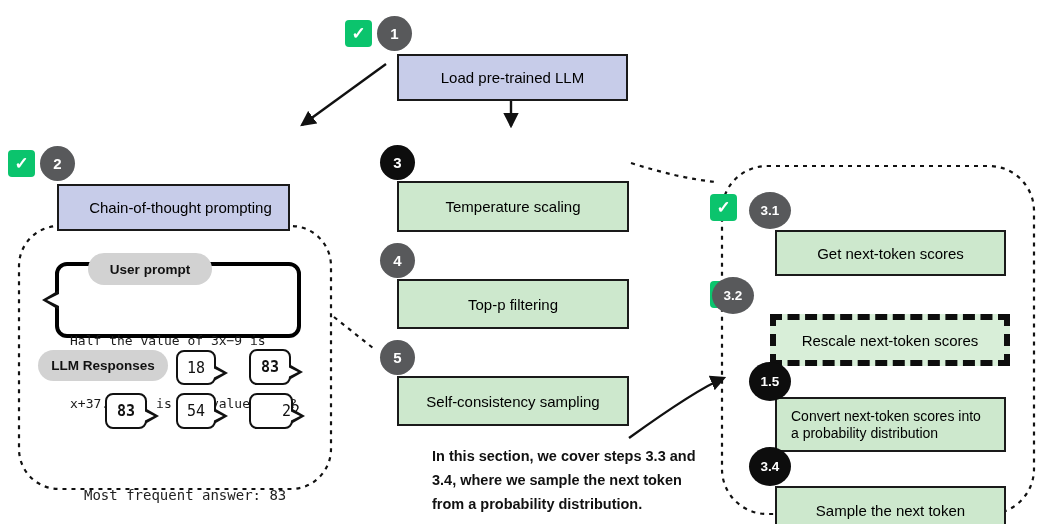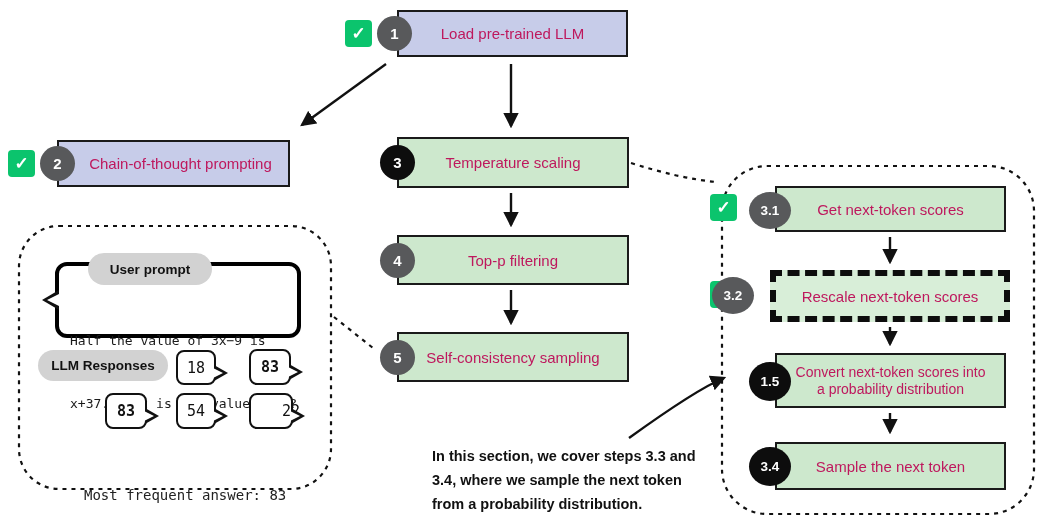--- a/index.html
+++ b/index.html
@@ -4,22 +4,22 @@
 <style>
   html,body { margin:0; padding:0; background:#fff; }
   .canvas {
     position:relative; width:1042px; height:524px; background:#ffffff;
     font-family:"Liberation Sans", sans-serif; color:#111; overflow:hidden;
   }
   svg.overlay { position:absolute; left:0; top:0; z-index:1; pointer-events:none; }
 
   .box {
     position:absolute; box-sizing:border-box; border:2px solid #1a1a1a;
-    display:flex; align-items:center; justify-content:center; text-align:center;
-    font-size:15px; color:#be185d; z-index:2; padding:2px 8px;
+    display:flex; align-items:center; justify-content:center; 
+    font-size:15px; color:#000000; z-index:2; padding:2px 8px;margin-top:44px;
   }
   .lav { background:#c7cce9; }
   .grn { background:#cde8cd; }
   .grn-light { background:#d8eed8; }
   .dashed-box { border:6px dashed #0d0d0d; }
 
   .circ {
     position:absolute; border-radius:50%; color:#fff; font-weight:bold;
     display:flex; align-items:center; justify-content:center; z-index:3;
     width:35px; height:35px; font-size:15px;

